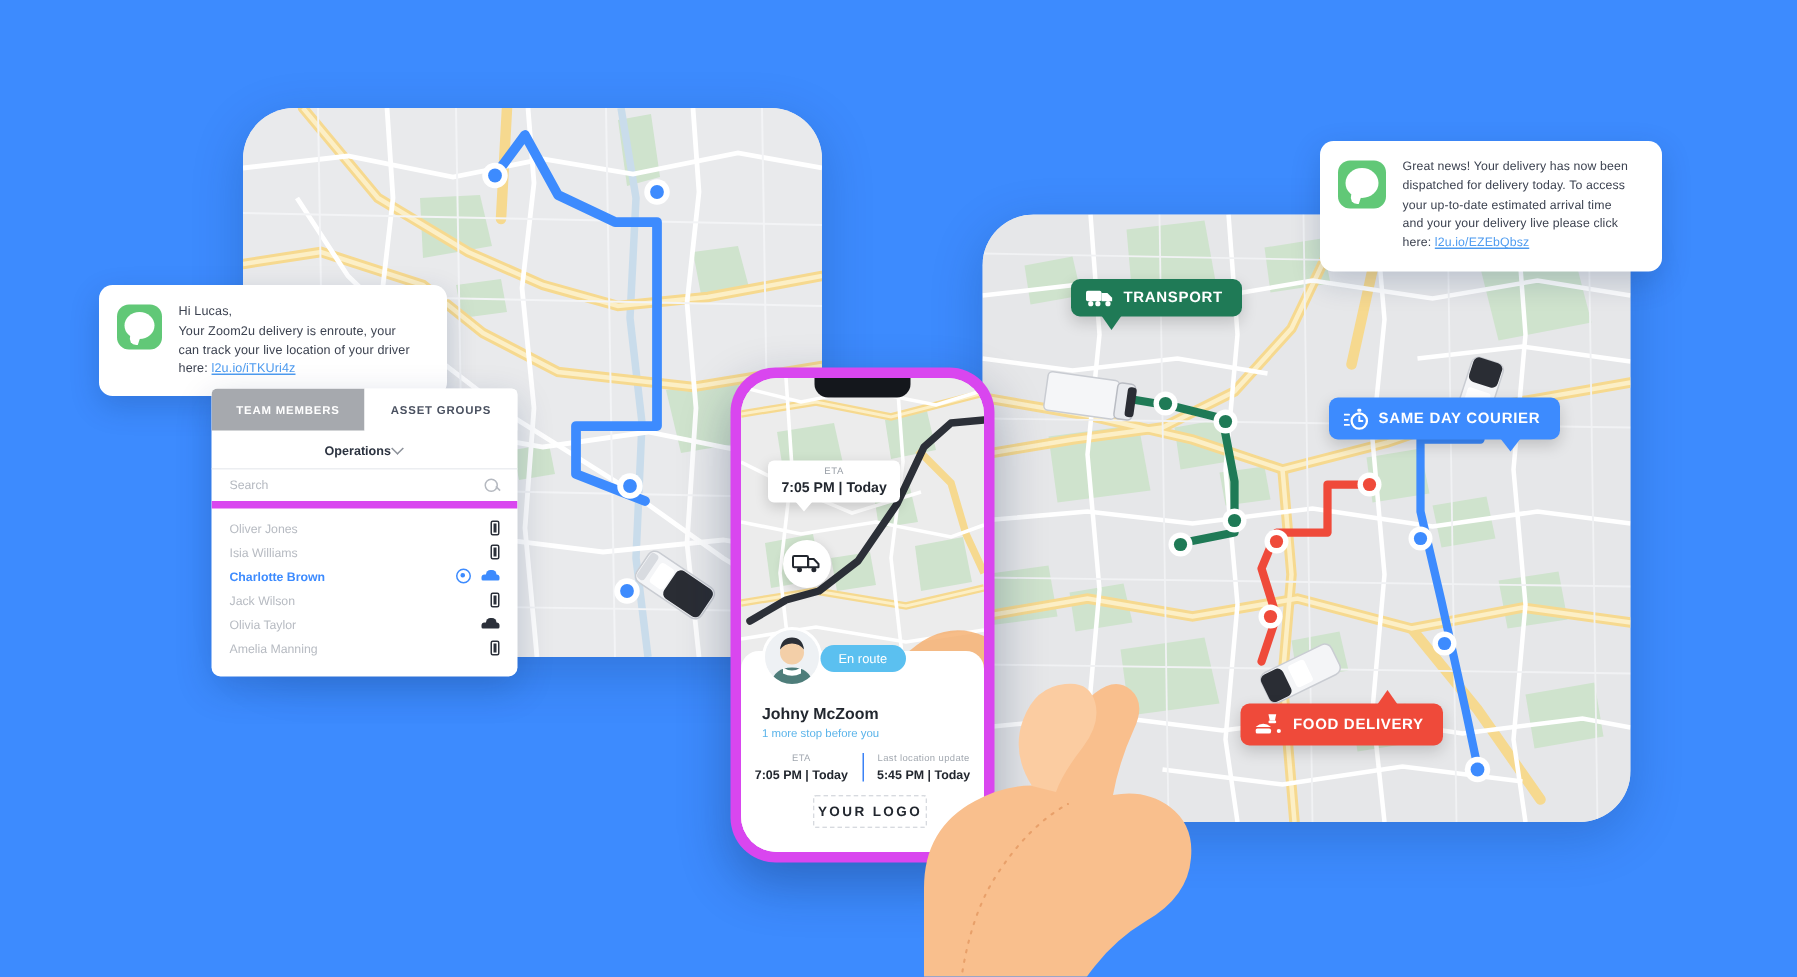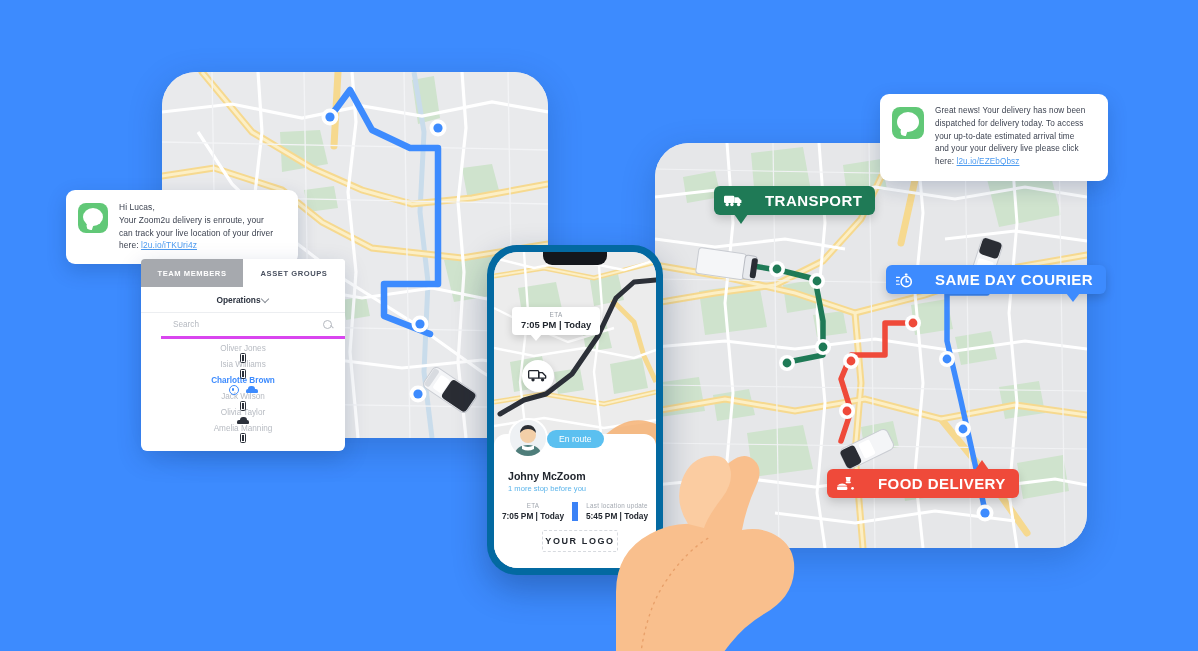--- a/index.html
+++ b/index.html
@@ -83,35 +83,35 @@
   }
   .chev { width: 9px; height: 9px; position: relative; }
   .chev::after {
     content: ""; position: absolute; left: 1px; top: 1px;
     width: 5px; height: 5px;
     border-right: 1.3px solid #8b9099; border-bottom: 1.3px solid #8b9099;
     transform: rotate(45deg);
   }
   .search-row {
     display: flex; align-items: center; justify-content: space-between;
-    padding: 0 12px; height: 26px; border-bottom: 3px solid #d946ef; margin-left: 20px;
+    padding: 0 12px; height: 26px; border-bottom: 5px solid #d946ef;
   }
   .search-row .ph { font-size: 8.2px; color: #b5b9c0; }
   .mag { width: 10px; height: 10px; position: relative; flex: 0 0 10px; }
   .mag::before {
     content: ""; position: absolute; left: 0; top: 0;
     width: 7px; height: 7px; border: 1.1px solid #b5b9c0; border-radius: 50%;
   }
   .mag::after {
     content: ""; position: absolute; left: 6.5px; top: 6.5px;
     width: 3.6px; height: 1.1px; background: #b5b9c0; transform: rotate(45deg);
   }
   .member {
     display: flex; align-items: center; justify-content: space-between;
-    padding: 0 12px; height: 16px; flex-direction: column;
+    padding: 0 12px; height: 16px;
   }
   .member .nm { font-size: 8.2px; color: #b7bbc2; }
   .member.active .nm { color: #3d8bfe; font-weight: bold; }
   .m-icons { display: flex; align-items: center; gap: 7px; }
 
   
   .ic-phone { width: 6px; height: 10px; border: 1.3px solid #2b303a; border-radius: 1.5px; position: relative; }
   .ic-phone::after { content:""; position:absolute; left:1px; right:1px; top:1.2px; height:5.4px; background:#2b303a; }
   
   .ic-car { width: 12px; height: 8px; position: relative; }
@@ -124,43 +124,43 @@
     background:#2b303a; border-radius: 3px 3px 0 0;
   }
   .ic-car.blue::before, .ic-car.blue::after { background:#3d8bfe; }
   
   .ic-target { width: 10px; height: 10px; border: 1.6px solid #3d8bfe; border-radius: 50%; position: relative; }
   .ic-target::after { content:""; position:absolute; left:2px; top:2px; width:2.8px; height:2.8px; background:#3d8bfe; border-radius:50%; }
 
   
   .badge {
     position: absolute;
-    display: flex; align-items: center; gap: 22px;
+    display: flex; align-items: center; gap: 6px;
     padding: 6px 13px 6px 10px;
     border-radius: 6px;
-    color: #fff; font-size: 15px; font-weight: bold; letter-spacing: .45px;
+    color: #fff; font-size: 10px; font-weight: bold; letter-spacing: .45px;
     white-space: nowrap;
     box-shadow: 0 4px 10px rgba(0,0,0,.17);
   }
   .badge .tail {
     position: absolute; width: 0; height: 0;
     border-left: 7px solid transparent; border-right: 7px solid transparent;
   }
   #badge-transport { left: 714px; top: 186px; background: #1f7a56; }
   #badge-transport .tail { bottom: -9px; left: 20px; border-top: 10px solid #1f7a56; }
   #badge-sameday   { left: 886px; top: 265px; background: #3d8bfe; }
   #badge-sameday .tail { bottom: -8px; right: 26px; border-top: 9px solid #3d8bfe; }
   #badge-food      { left: 827px; top: 469px; background: #ef4a3a; }
   #badge-food .tail { top: -9px; right: 30px; border-bottom: 10px solid #ef4a3a; }
 
   
   #phone {
     position: absolute; left: 487px; top: 245px;
     width: 176px; height: 330px;
-    background: #0369a1;
+    background: #d946ef;
     border-radius: 30px;
     box-shadow: 0 14px 34px rgba(10,30,70,.32);
     padding: 7px;
     z-index: 40;
   }
   .phone-screen {
     position: relative; width: 100%; height: 100%;
     background: #eceded; border-radius: 24px; overflow: hidden;
   }
   .notch {
@@ -199,21 +199,21 @@
   }
   .enroute {
     position: absolute; left: 53px; top: -4px;
     background: #5bc0f0; color: #fff;
     font-size: 8.6px; padding: 4px 12px; border-radius: 11px;
   }
   .drv-name { position: absolute; left: 14px; top: 36px; font-size: 10.6px; font-weight: bold; color: #22272f; }
   .drv-sub  { position: absolute; left: 14px; top: 50px; font-size: 7.6px; color: #5bb4ea; }
   .eta-cols { position: absolute; left: 0; right: 0; top: 68px; display: flex; }
   .eta-col { flex: 1; text-align: center; padding: 0 6px; }
-  .eta-col + .eta-col { border-left: 6px solid #3b82f6; }
+  .eta-col + .eta-col { border-left: 1px solid #3b82f6; }
   .eta-col .k { font-size: 6.3px; color: #a2a8b0; letter-spacing: .25px; white-space: nowrap; overflow: hidden; }
   .eta-col .v { font-size: 8.3px; font-weight: bold; color: #22272f; margin-top: 2px; white-space: nowrap; }
   .logo-box {
     position: absolute; left: 48px; right: 38px; bottom: 16px;
     border: 1px dashed #d7dadf; border-radius: 2px;
     text-align: center; padding: 5px 0;
     font-size: 9px; font-weight: bold; letter-spacing: 1.6px; color: #22272f;
   }
 
   

